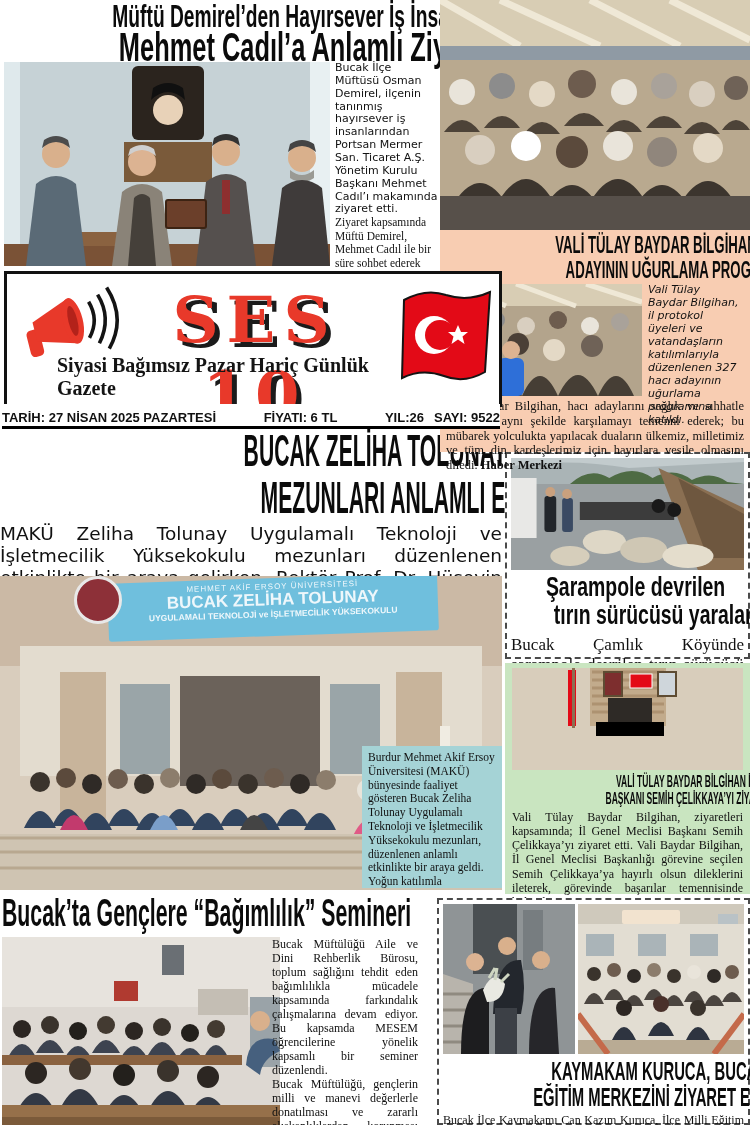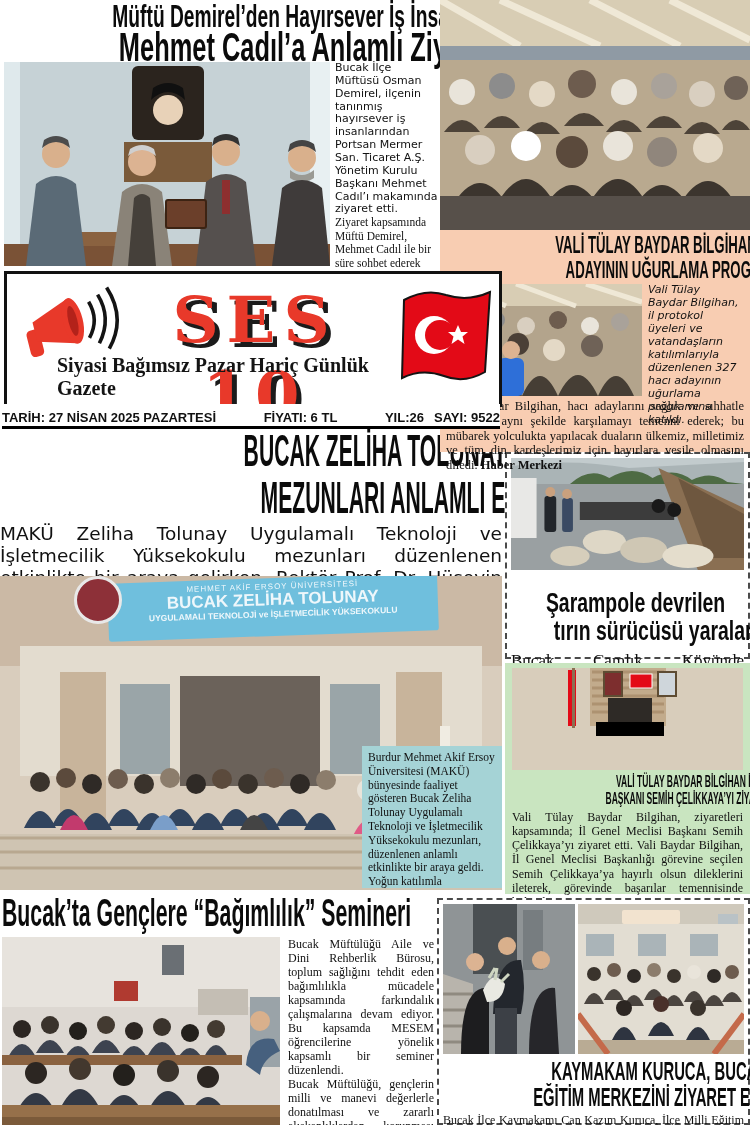--- a/index.html
+++ b/index.html
@@ -251,21 +251,21 @@
           <circle cx="57" cy="36" r="5" fill="#caa17e"></circle>
         <rect x="70" y="44" width="96" height="18" fill="#3c3c3c"></rect>
         <circle cx="150" cy="48" r="7" fill="#191919"></circle>
           <circle cx="166" cy="52" r="7" fill="#191919"></circle>
         <ellipse cx="95" cy="84" rx="22" ry="12" fill="#ded7c6"></ellipse>
           <ellipse cx="135" cy="92" rx="24" ry="13" fill="#cfc7b4"></ellipse>
         <ellipse cx="180" cy="98" rx="26" ry="12" fill="#e4ddcc"></ellipse>
           <ellipse cx="60" cy="98" rx="20" ry="10" fill="#d6cebb"></ellipse>
       </svg>
     </div>
-    <div class="center" style="margin-top:20px;">
+    <div class="center" style="margin-top:4px;">
       <div class="hl" style="font-size:27px;line-height:27px;"><span class="cond" style="transform:scaleX(0.72);">Şarampole devrilen</span></div>
       <div class="hl" style="font-size:27px;line-height:28px;"><span class="cond" style="transform:scaleX(0.72);">tırın sürücüsü yaralandı</span></div>
     </div>
     <div class="serif-body" style="font-size:17px;line-height:1.2;margin-top:6px;">
       <span>Bucak Çamlık Köyünde şarampole devrilen tırın sürücüsü yaralandı.</span>
       <span class="ref">...2’de</span>
     </div>
   </div>
 
   <div class="abs" id="meclis-article">
@@ -336,21 +336,21 @@
             <circle cx="78" cy="132" r="11" fill="#43382e"></circle>
           <circle cx="122" cy="138" r="11" fill="#23201c"></circle>
             <circle cx="166" cy="134" r="11" fill="#3a332c"></circle>
           <circle cx="206" cy="140" r="11" fill="#2c2622"></circle>
           <path d="M16 172 q18 -32 36 0 Z M60 168 q18 -32 36 0 Z M104 174 q18 -32 36 0 Z M148 170 q18 -32 36 0 Z M188 176 q18 -32 36 0 Z" fill="#333945"></path>
           <rect x="0" y="168" width="278" height="12" fill="#96704a"></rect>
           <rect x="0" y="180" width="278" height="8" fill="#7b5a3a"></rect>
         </g>
       </svg>
     </div>
-    <div class="abs serif-body" style="left:286px;top:44px;width:146px;height:188px;font-size:12px;line-height:1.17;">
+    <div class="abs serif-body" style="left:270px;top:44px;width:146px;height:188px;font-size:12px;line-height:1.17;">
       <span>Bucak Müftülüğü Aile ve Dini Rehberlik Bürosu, toplum sağlığını tehdit eden bağımlılıkla mücadele kapsamında farkındalık çalışmalarına devam ediyor. Bu kapsamda MESEM öğrencilerine yönelik kapsamlı bir seminer düzenlendi.</span><br>
       <span>Bucak Müftülüğü, gençlerin milli ve manevi değerlerle donatılması ve zararlı alışkanlıklardan korunması amacıyla yürüttüğü faaliyetlerini sürdürüyor. Mesleki Eğitim Merkezi (MESEM) bünyesinde düzenlenen eğitimde "Bağımlılık" konusu ele alındı.</span>
       
     </div>
   </div>
 
   <div class="abs dashed-box" style="left:437px;top:898px;width:313px;height:227px;padding:4px;">
     <div style="display:flex;gap:3px;height:150px;">
       <div class="photo" style="width:132px;height:150px;">
         <svg viewBox="0 0 132 150" preserveAspectRatio="none">

